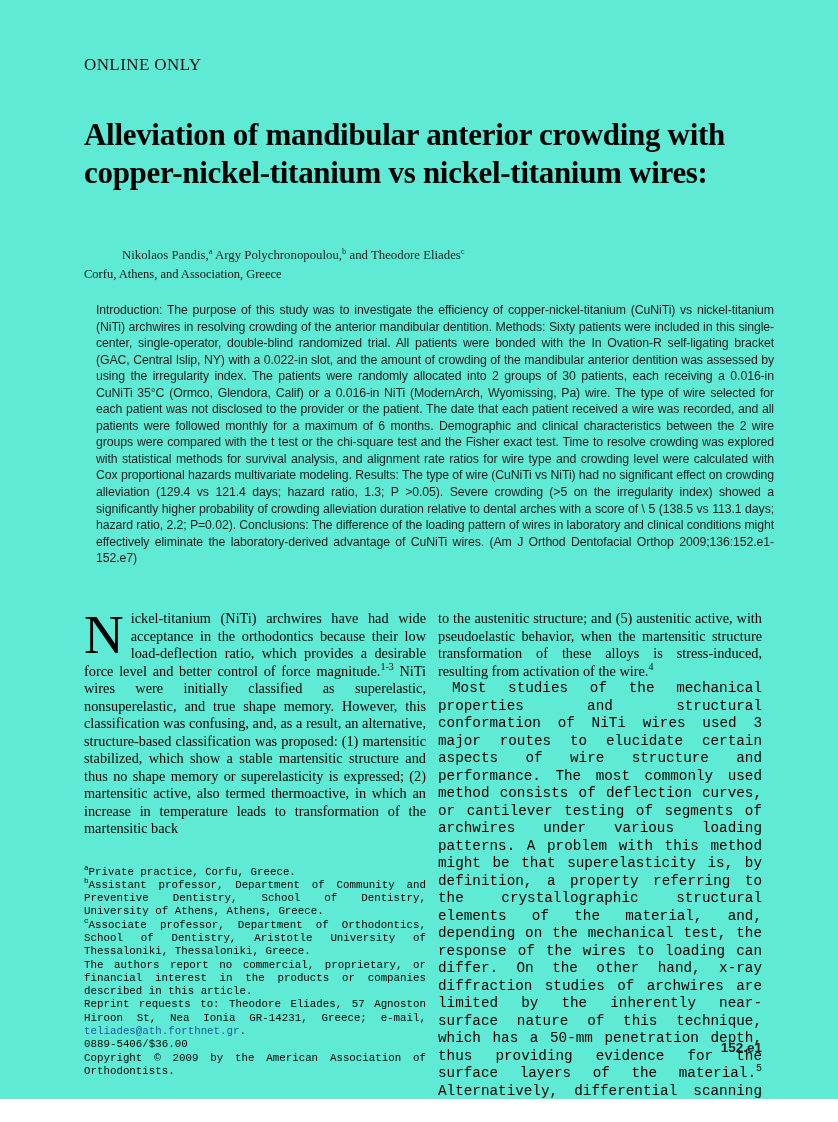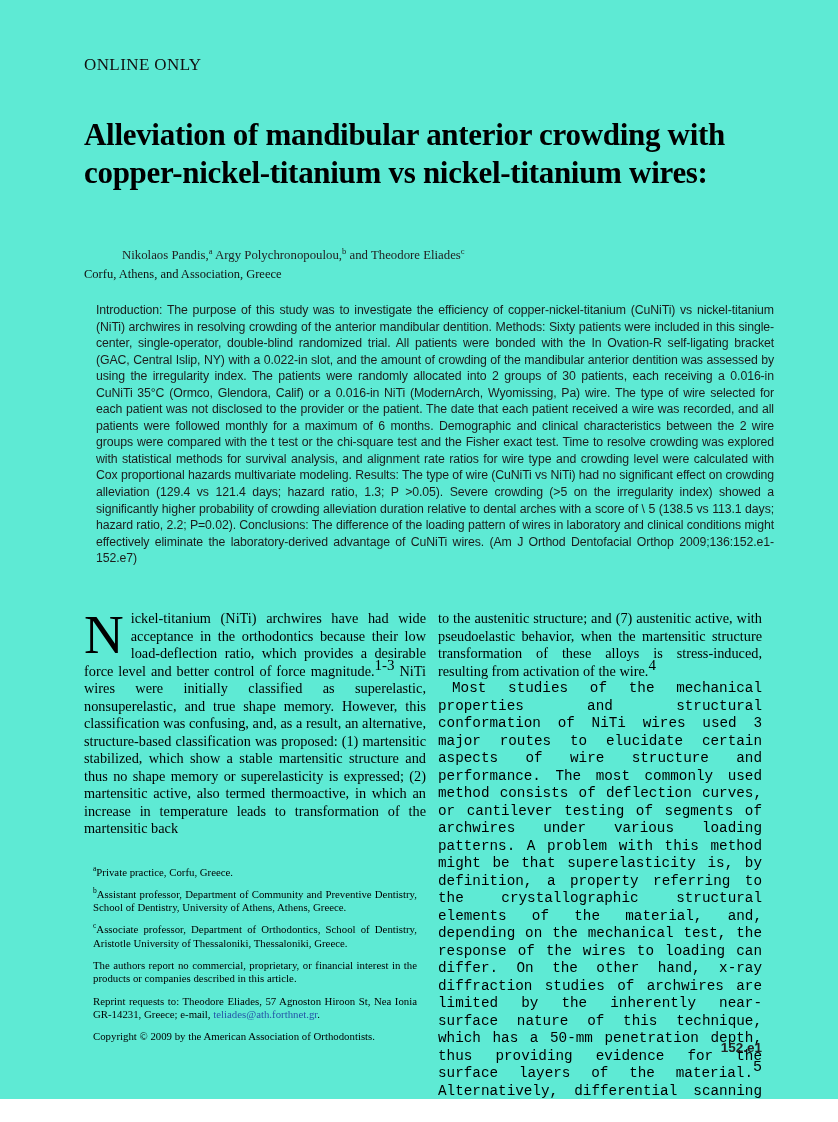--- a/index.html
+++ b/index.html
@@ -83,30 +83,30 @@
   .col p.indent { text-indent: 14px; font-family: Liberation Mono, monospace; }
   .dropcap {
     float: left;
     font-family: "Liberation Serif", serif;
     font-size: 55px;
     line-height: 45px;
     padding-right: 7px;
     padding-top: 2px;
     font-weight: 400;
   }
-  .refsup { font-size: 15px; vertical-align: super; line-height: 0; }
+  .refsup { font-size: 10px; vertical-align: super; line-height: 0; }
   .footnotes {
     margin-top: 28px;
     font-family: "Liberation Serif", serif;
     font-size: 10.8px;
     line-height: 13.3px;
     text-align: justify;
     color: #000;
   }
-  .footnotes p { margin: 9px; }
+  .footnotes p { margin: 0; font-family: Liberation Mono, monospace; }
   .footnotes sup { font-size: 7.5px; vertical-align: super; line-height: 0; }
   .email-link { color: #2456a8; text-decoration: none; cursor: pointer; }
   .page-number {
     position: absolute;
     left: 84px;
     top: 1040px;
     width: 678px;
     text-align: right;
     font-family: "Liberation Sans", sans-serif;
     font-size: 13.5px;
@@ -136,26 +136,27 @@
 
     <div class="col col-left">
       <p><span class="dropcap">N</span><span>ickel-titanium (NiTi) archwires have had wide acceptance in the orthodontics because their low load-deflection ratio, which provides a desirable force level and better control of force magnitude.</span><sup class="refsup">1-3</sup><span> NiTi wires were initially classified as superelastic, nonsuperelastic, and true shape memory. However, this classification was confusing, and, as a result, an alternative, structure-based classification was proposed: (1) martensitic stabilized, which show a stable martensitic structure and thus no shape memory or superelasticity is expressed; (2) martensitic active, also termed thermoactive, in which an increase in temperature leads to transformation of the martensitic back</span></p>
 
       <div class="footnotes">
         <p><sup>a</sup><span>Private practice, Corfu, Greece.</span></p>
         <p><sup>b</sup><span>Assistant professor, Department of Community and Preventive Dentistry, School of Dentistry, University of Athens, Athens, Greece.</span></p>
         <p><sup>c</sup><span>Associate professor, Department of Orthodontics, School of Dentistry, Aristotle University of Thessaloniki, Thessaloniki, Greece.</span></p>
         <p>The authors report no commercial, proprietary, or financial interest in the products or companies described in this article.</p>
         <p><span>Reprint requests to: Theodore Eliades, 57 Agnoston Hiroon St, Nea Ionia GR-14231, Greece; e-mail, </span><a class="email-link">teliades@ath.forthnet.gr</a><span>.</span></p>
+        <p>0889-5406/$36.00</p>
         <p>Copyright © 2009 by the American Association of Orthodontists.</p>
       </div>
     </div>
 
     <div class="col col-right">
-      <p><span>to the austenitic structure; and (7) austenitic active, with pseudoelastic behavior, when the martensitic structure transformation of these alloys is stress-induced, resulting from activation of the wire.</span><sup class="refsup">4</sup></p>
+      <p><span>to the austenitic structure; and (5) austenitic active, with pseudoelastic behavior, when the martensitic structure transformation of these alloys is stress-induced, resulting from activation of the wire.</span><sup class="refsup">4</sup></p>
       <p class="indent"><span>Most studies of the mechanical properties and structural conformation of NiTi wires used 3 major routes to elucidate certain aspects of wire structure and performance. The most commonly used method consists of deflection curves, or cantilever testing of segments of archwires under various loading patterns. A problem with this method might be that superelasticity is, by definition, a property referring to the crystallographic structural elements of the material, and, depending on the mechanical test, the response of the wires to loading can differ. On the other hand, x-ray diffraction studies of archwires are limited by the inherently near-surface nature of this technique, which has a 50-mm penetration depth, thus providing evidence for the surface layers of the material.</span><sup class="refsup">5</sup><span> Alternatively, differential scanning calorimetry, which in principle determines the enthalpy for structural transformations, can provide information about the bulk material.</span><sup class="refsup">6</sup></p>
       <p class="indent">Apart from limitations on the analytic tools used in relevant research, there is some skepticism because the actual clinical performance of these wires in the intraoral</p>
     </div>
 
   </div>
 
   <div class="page-number">152.e1</div>
 
 </div>
 

